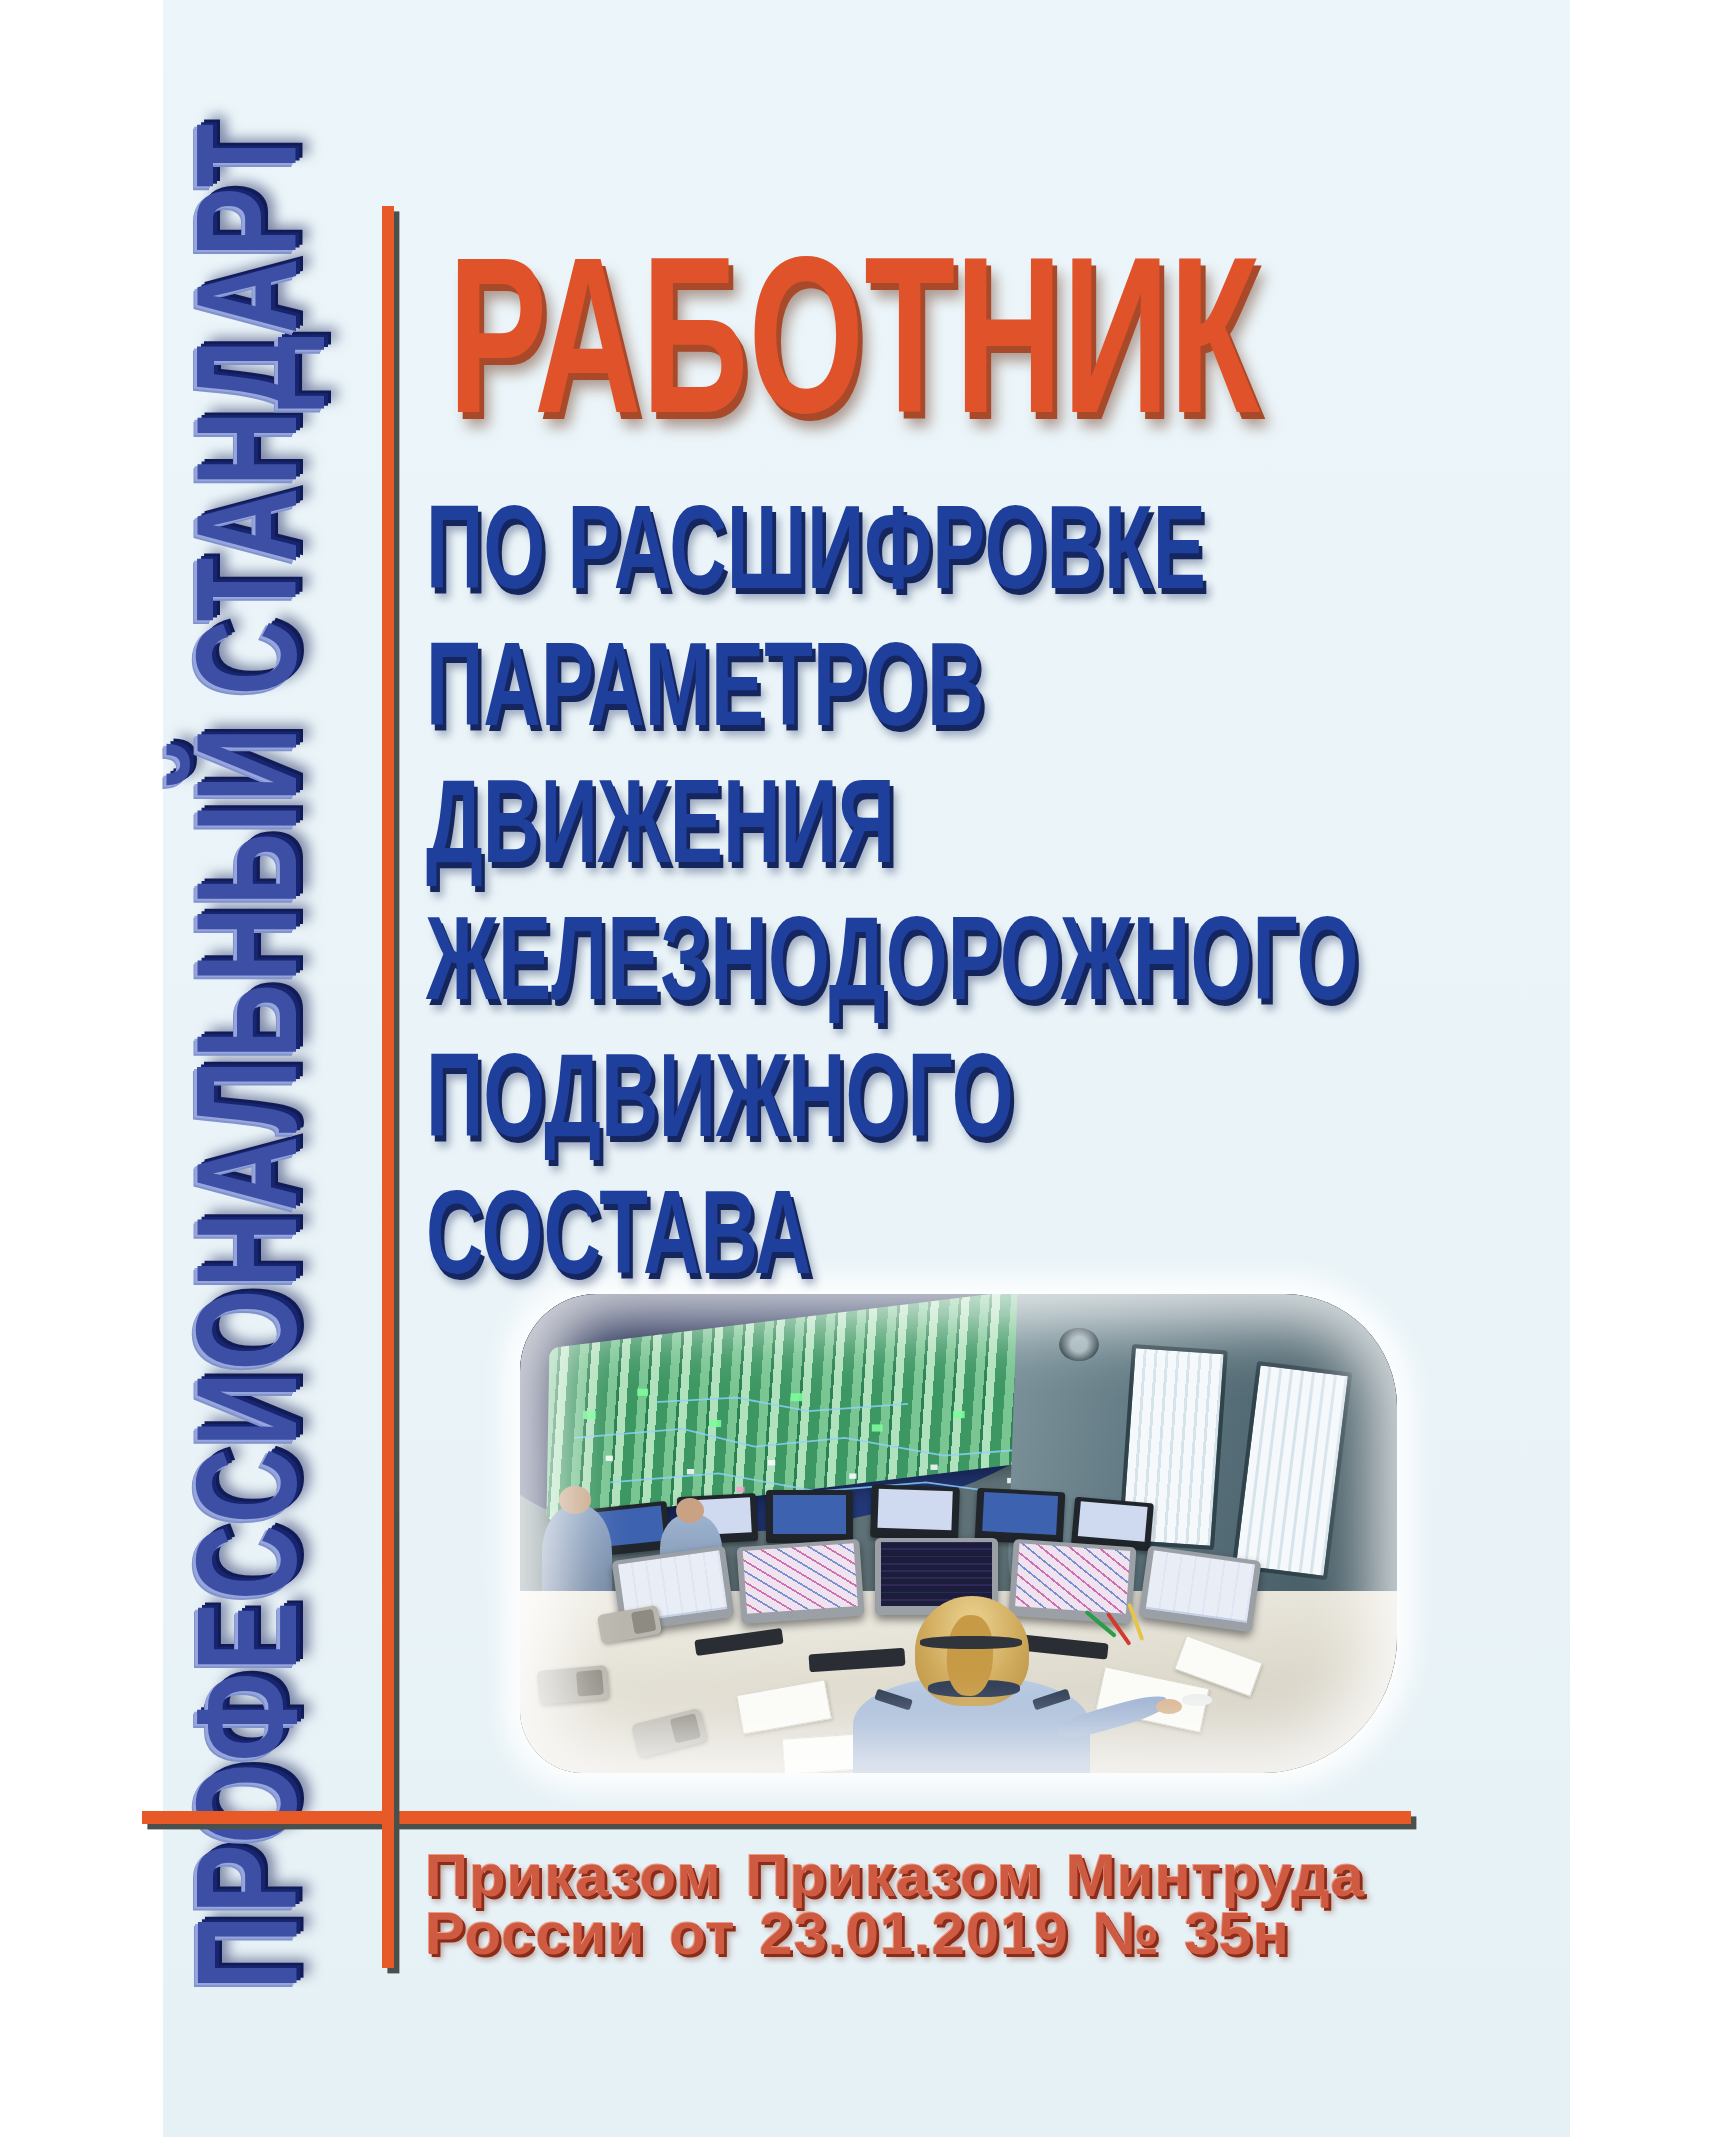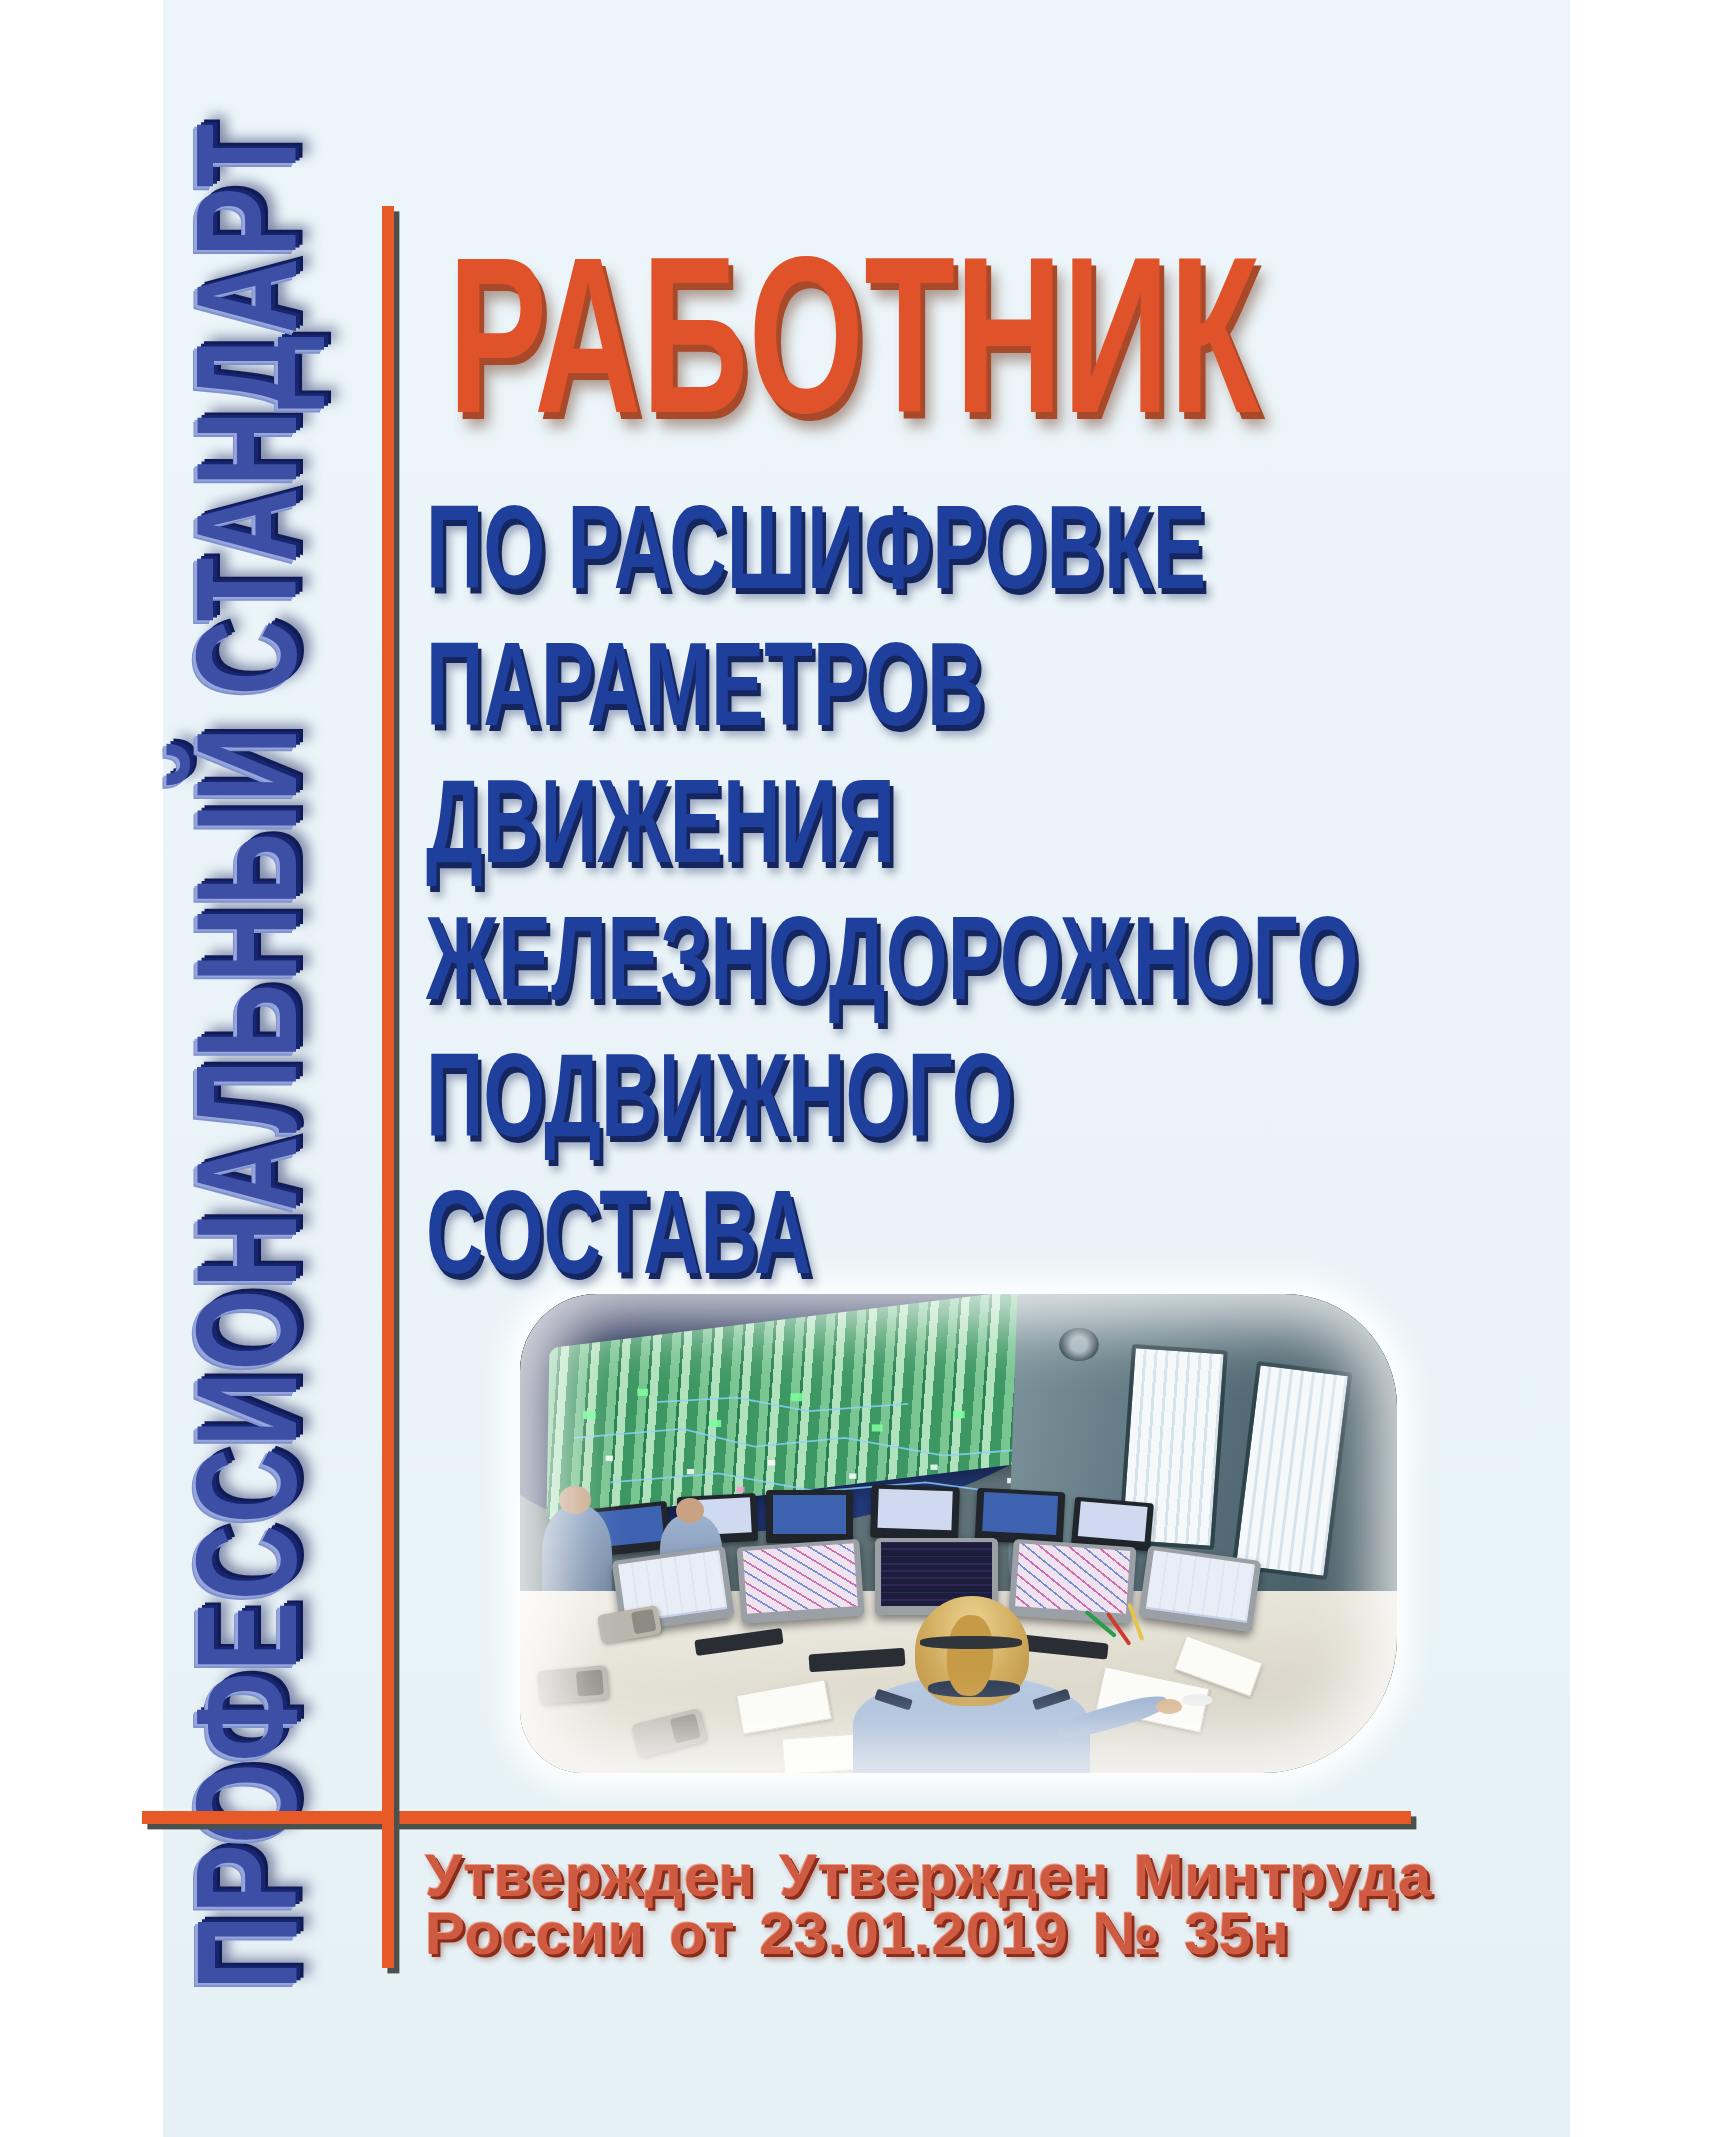--- a/index.html
+++ b/index.html
@@ -220,19 +220,19 @@
       <div class="pw-epl" style="left:40.5%;top:83.5%;transform:rotate(18deg);"></div>
       <div class="pw-epl" style="left:58.5%;top:83.5%;transform:rotate(-18deg);"></div>
       <div class="pw-arm"></div>
       <div class="pw-hand"></div>
       <div class="pw-mouse"></div>
 
       <div class="pw-fade"></div>
     </div>
 
     <div class="approval">
-      <div>Утвержден Утвержден Минтруда</div>
+      <div>Приказом Приказом Минтруда</div>
       <div>России от 23.01.2019 № 35н</div>
     </div>
 
   </div>
 </div>
 
 
 </body></html>

